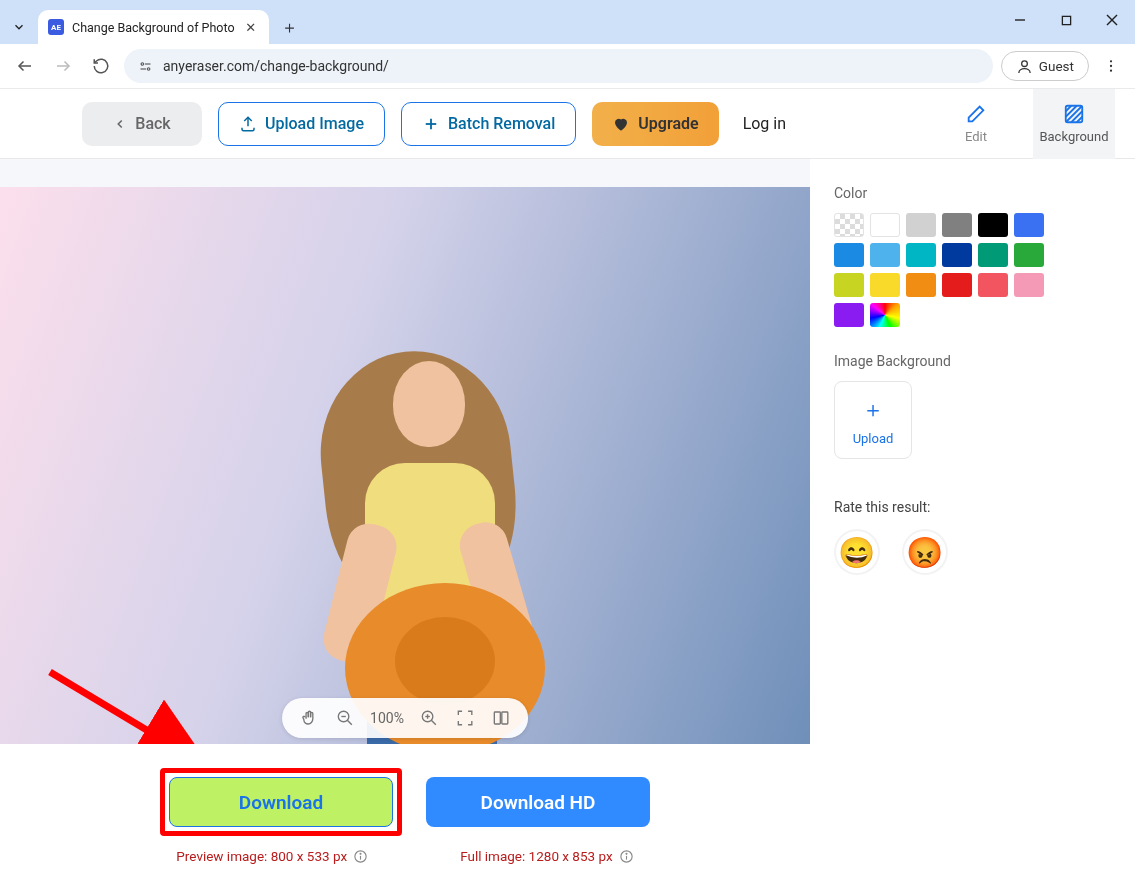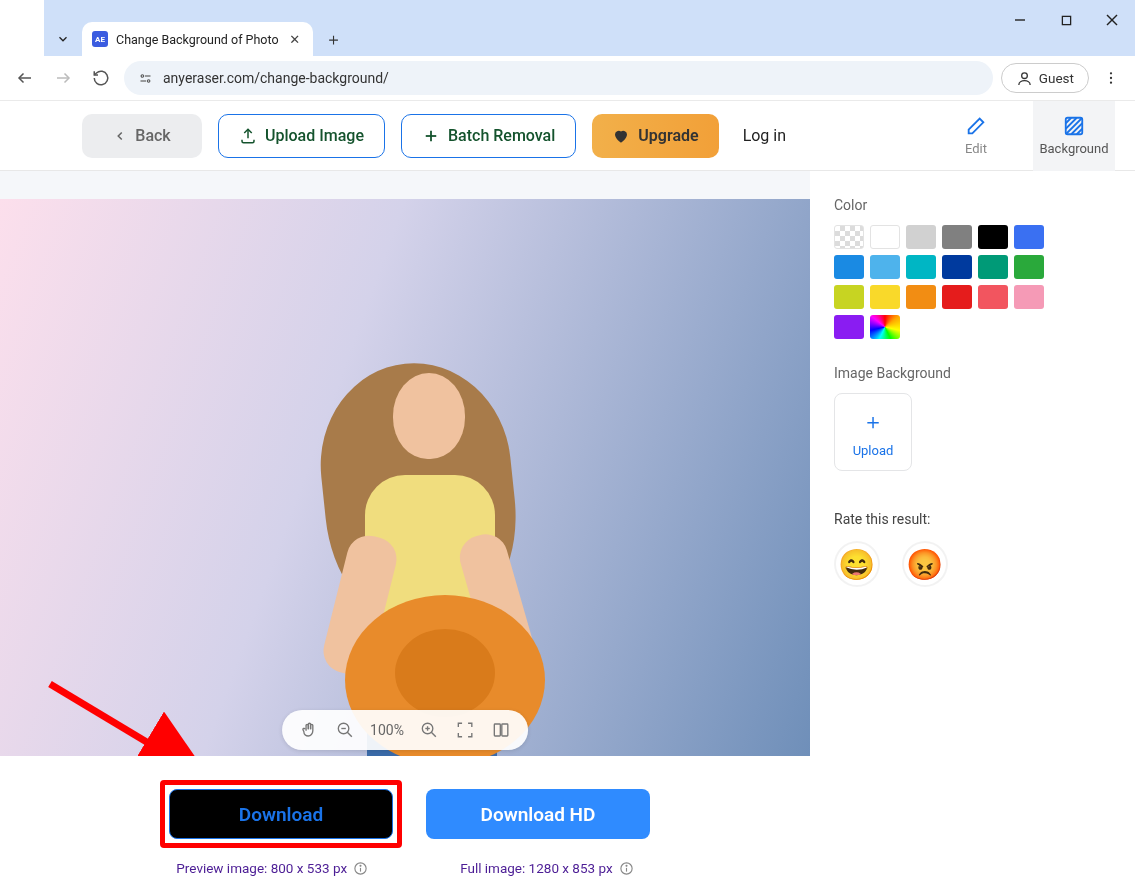--- a/index.html
+++ b/index.html
@@ -1,19 +1,19 @@
 <!DOCTYPE html>
 <html><head>
 <meta charset="utf-8">
 <style>
   * { box-sizing: border-box; margin: 0; padding: 0; }
   body { font-family: -apple-system, BlinkMacSystemFont, "Segoe UI", Roboto, Arial, sans-serif; width:1135px; height:890px; overflow:hidden; background:#fff; }
 
   
-  .titlebar { background:#cfe0f9; height:56px; display:flex; align-items:flex-start; justify-content:space-between;margin-left:44px; }
+  .titlebar { background:#cfe0f9; height:44px; display:flex; align-items:flex-start; justify-content:space-between; }
   .titlebar-left { display:flex; align-items:flex-end; height:100%; }
   .tab-dropdown { width:38px; height:34px; display:flex; align-items:center; justify-content:center; color:#222; }
   .tab { background:#fff; border-radius:10px 10px 0 0; height:34px; display:flex; align-items:center; padding:0 10px; gap:8px; min-width:220px; }
   .tab-favicon { width:16px; height:16px; background:#3b5ce0; border-radius:3px; display:flex; align-items:center; justify-content:center; color:#fff; font-size:8px; font-weight:bold; }
   .tab-title { font-size:12.5px; color:#222; flex:1; white-space:nowrap; overflow:hidden; text-overflow:ellipsis; }
   .tab-close { width:16px; height:16px; display:flex; align-items:center; justify-content:center; color:#444; font-size:13px; }
   .new-tab { width:30px; height:30px; display:flex; align-items:center; justify-content:center; color:#333; font-size:17px; margin-left:6px; margin-bottom:2px; }
   .win-controls { display:flex; height:100%; }
   .win-btn { width:46px; height:40px; display:flex; align-items:center; justify-content:center; color:#222; }
 
@@ -22,21 +22,21 @@
   .nav-btn { width:30px; height:30px; display:flex; align-items:center; justify-content:center; color:#555; border-radius:50%; }
   .nav-btn.disabled { color:#bbb; }
   .addr-input { flex:1; background:#eef3f9; border-radius:20px; height:34px; display:flex; align-items:center; padding:12px 14px; gap:10px; color:#333; font-size:14px; }
   .guest-btn { border:1px solid #ccc; border-radius:18px; height:30px; padding:0 14px; display:flex; align-items:center; gap:6px; color:#333; font-size:13.5px; }
   .more-btn { width:28px; height:28px; display:flex; align-items:center; justify-content:center; color:#333; }
 
   
   .apptoolbar { height:70px; background:#fff; display:flex; align-items:center; padding:0 20px; gap:16px; border-bottom:1px solid #e8e8e8; }
   .btn { border-radius:10px; height:44px; display:flex; align-items:center; justify-content:center; padding:0 20px; font-size:16px; font-weight:500; gap:8px; cursor:pointer; }
   .btn-back { background:#ecedef; color:#666; min-width:120px; }
-  .btn-outline { border:1.5px solid #1a73e8; color:#14532d; background:#fff; }
+  .btn-outline { border:1.5px solid #1a73e8; color:#0369a1; background:#fff; }
   .btn-upgrade { background:linear-gradient(90deg,#f2b04a,#f2a038); color:#333; font-weight:600; }
   .link-login { color:#222; font-size:16px; margin-left:8px; }
   .spacer { flex:1; }
   .tool-tile { width:82px; height:70px; display:flex; flex-direction:column; align-items:center; justify-content:center; gap:4px; color:#888; font-size:13px; }
   .tool-tile.active { background:#f3f4f6; color:#555; }
   .tool-tile .tico { color:#1a73e8; }
   .tool-tile .tico svg{display:block}
 
   
   .main { display:flex; height:calc(890px - 40px - 45px - 70px); }
@@ -56,23 +56,23 @@
   .canvas-controls { position:absolute; left:50%; bottom:6px; transform:translateX(-50%); background:rgba(255,255,255,0.92); border-radius:22px; height:40px; display:flex; align-items:center; gap:14px; padding:0 16px; color:#666; font-size:14px; box-shadow:0 1px 4px rgba(0,0,0,.12); }
   .zicon{display:flex;align-items:center;justify-content:center;width:22px;height:22px;color:#777}
 
   
   .red-arrow { position:absolute; left:40px; bottom:-38px; pointer-events:none; }
 
   .download-row { background:#fff; padding:24px 0 0 0; display:flex; flex-direction:column; align-items:center; gap:12px; position:relative; }
   .dl-buttons { display:flex; gap:24px; align-items:center; }
   .dl-highlight { border:5px solid #f00; padding:4px; border-radius:4px; }
   .dl-btn { width:224px; height:50px; border-radius:8px; display:flex; align-items:center; justify-content:center; font-size:19px; font-weight:600; }
-  .dl-outline { border:1.5px solid #1a73e8; color:#1a73e8; background:#000000; }
+  .dl-outline { border:1.5px solid #1a73e8; color:#1a73e8; background:#bef264; }
   .dl-solid { background:#2f8bff; color:#fff;text-align:right; }
-  .dl-meta { display:flex; gap:92px; color:#4c1d95; font-size:13.5px; }
+  .dl-meta { display:flex; gap:92px; color:#b91c1c; font-size:13.5px; }
   .meta-item{display:flex;align-items:center;gap:6px}
 
   
   .sidebar { flex:1; background:#fff; padding:26px 24px 10px 24px; overflow-y:auto; }
   .sec-title { font-size:14px; color:#666; margin-bottom:12px; }
   .swatches { display:flex; flex-wrap:wrap; gap:6px; margin-bottom:26px; max-width:240px; }
   .swatch { width:30px; height:24px; border-radius:3px; cursor:pointer; }
   .swatch.transparent { background:repeating-conic-gradient(#dcdcdc 0 25%,#fff 0 50%) 0 0/10px 10px; border:1px solid #e3e3e3; }
   .swatch.white { background:#fff; border:1px solid #e3e3e3; }
   .swatch.rainbow { background:conic-gradient(red,orange,yellow,lime,cyan,blue,magenta,red); }

